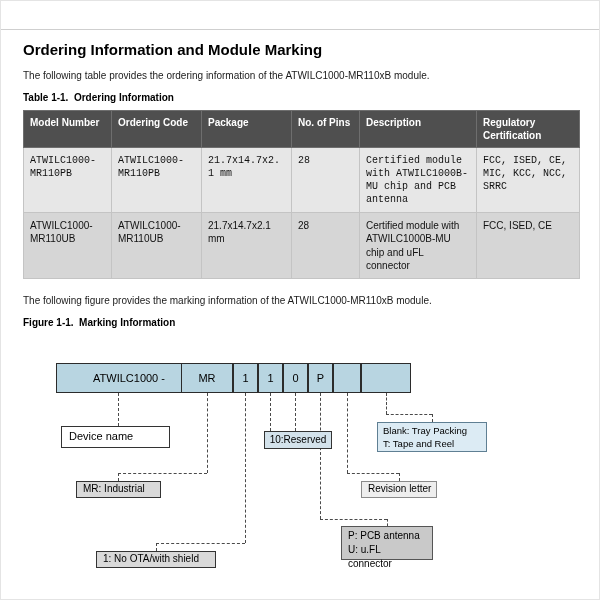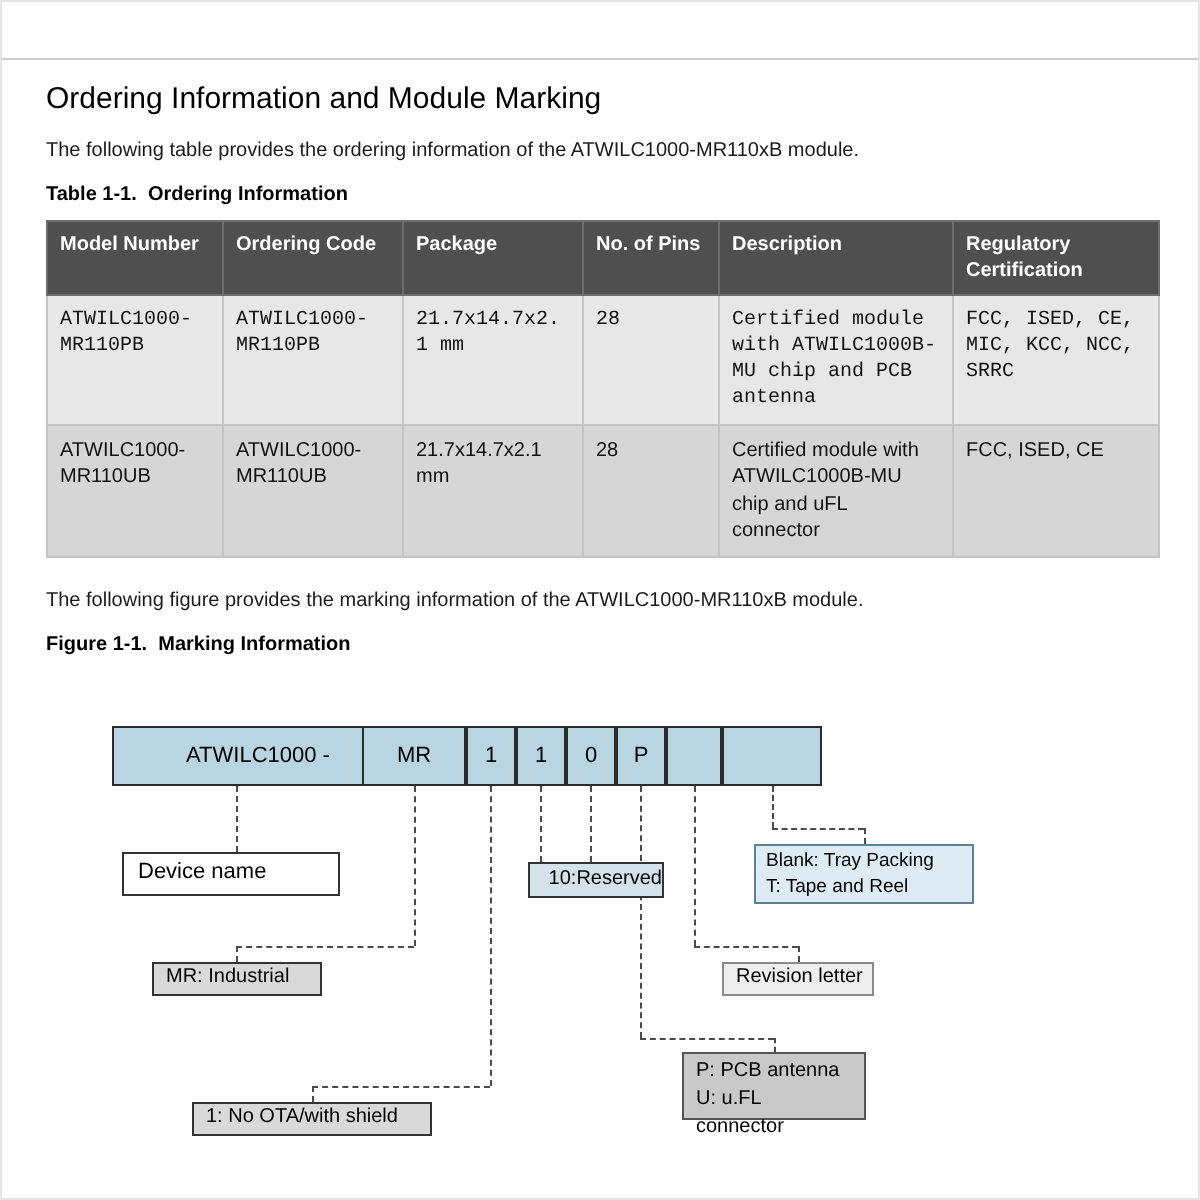--- a/index.html
+++ b/index.html
@@ -4,40 +4,40 @@
 <style>
   * { margin:0; padding:0; box-sizing:border-box; }
   html,body { background:#ffffff; }
   body { font-family:"Liberation Sans", sans-serif; }
 
   .page { position:relative; width:600px; height:600px; background:#fff; border:1px solid #e4e4e4; overflow:hidden; }
   .top-rule { position:absolute; top:28px; left:0; width:100%; border-top:1px solid #cfcfcf; }
 
   .content { position:absolute; left:22px; top:40px; width:556px; }
 
-  .title { font-size:15px; font-weight:normal; color:#000; margin-bottom:11px; }
+  .title { font-size:15px; font-weight:bold; color:#000; margin-bottom:11px; }
   .body-text { font-size:10px; color:#1a1a1a; margin-bottom:9px; line-height:1.35; }
   .caption { font-size:10px; font-weight:bold; color:#000; margin-bottom:7px; white-space:pre-wrap; }
 
   table.order-table { border-collapse:collapse; table-layout:fixed; width:556px; margin-bottom:15px; }
   .order-table th { background:#4f4f4f; color:#ffffff; font-size:10px; font-weight:bold;
     text-align:left; vertical-align:top; padding:5px 6px; border:1px solid #6e6e6e; line-height:1.3; }
   .order-table td { font-size:10px; color:#111; vertical-align:top; padding:6px 6px;
     border:1px solid #c4c4c4; line-height:1.32; word-wrap:break-word; }
   .order-table tr.row-0 td { background:#e7e7e7;font-family:Liberation Mono, monospace; }
   .order-table tr.row-1 td { background:#d6d6d6; }
 
   .diagram { position:relative; width:556px; height:238px; margin-top:30px; }
 
   .code-box { position:absolute; top:5px; height:30px; background:#b8d5e1; border:1px solid #2b2b2b;
     font-size:11px; color:#000; text-align:center; line-height:28px; overflow:hidden; }
 
   .label-box { position:absolute; font-size:10px; color:#000; border:1px solid #333; background:#fff; }
   .lb-device   { left:38px;  top:68px;  width:109px; height:22px; line-height:19px; padding-left:7px; font-size:11px; }
-  .lb-reserved { left:241px; top:73px;  width:68px;  height:18px; line-height:15px; text-align:right; background:#d3e2eb; }
+  .lb-reserved { left:241px; top:73px;  width:68px;  height:18px; line-height:15px; text-align:center; background:#d3e2eb; }
   .lb-packing  { left:354px; top:64px;  width:110px; height:30px; background:#dcebf4; border-color:#5f7f93;
                  line-height:13px; padding:1px 5px; font-size:9.5px; }
   .lb-mr       { left:53px;  top:123px; width:85px;  height:17px; line-height:14px; padding-left:6px; background:#d9d9d9; }
   .lb-revision { left:338px; top:123px; width:76px;  height:17px; line-height:14px; padding-left:6px; background:#eeeeee; border-color:#8a8a8a; }
   .lb-antenna  { left:318px; top:168px; width:92px;  height:34px; background:#c9c9c9; border-color:#555;
                  line-height:14px; padding:2px 6px; }
   .lb-ota      { left:73px;  top:193px; width:120px; height:17px; line-height:14px; padding-left:6px; background:#d9d9d9; }
 
   .vline { position:absolute; width:0; border-left:1px dashed #4a4a4a; }
   .hline { position:absolute; height:0; border-top:1px dashed #4a4a4a; }

